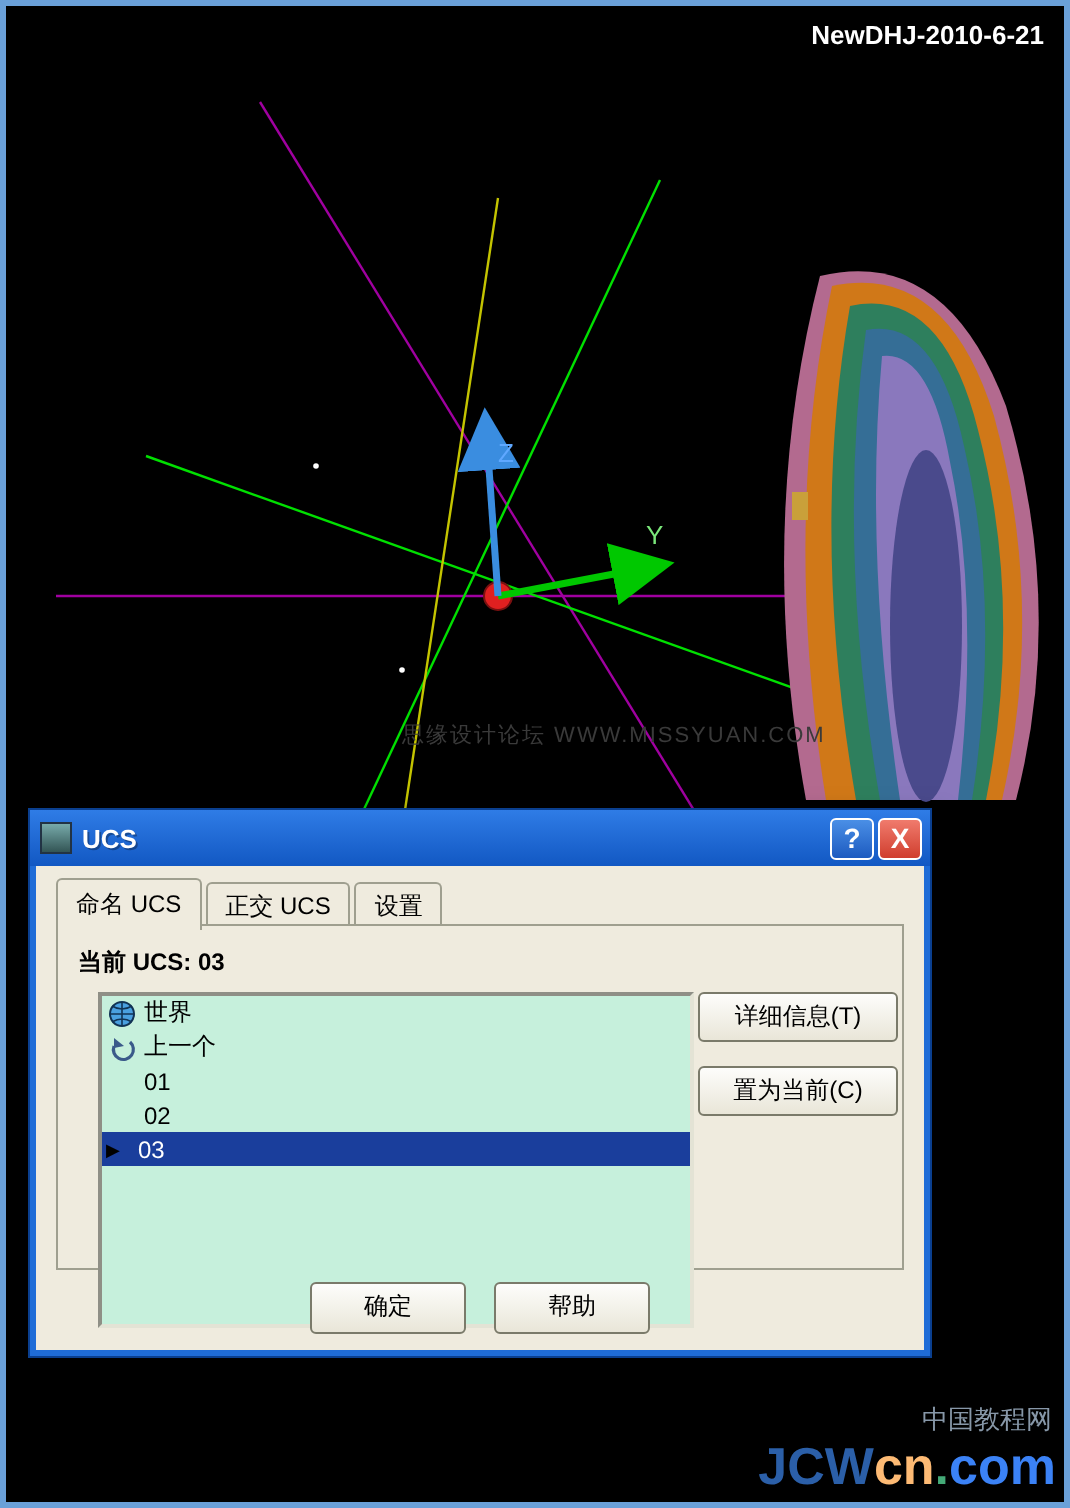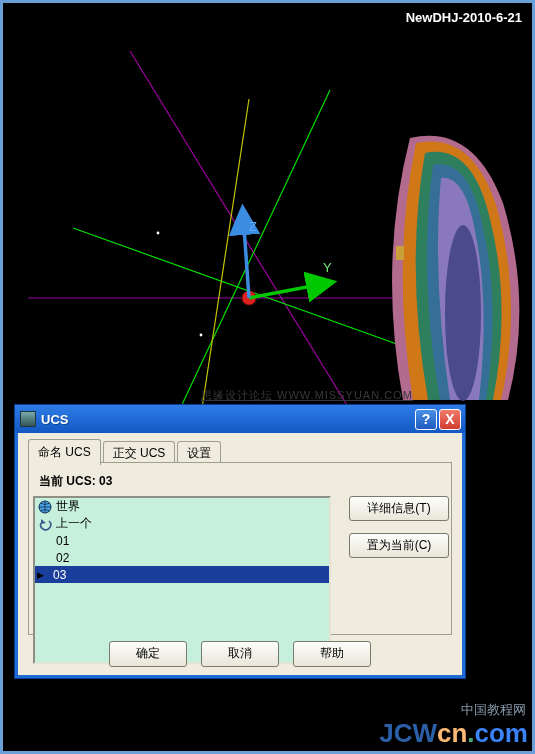--- a/index.html
+++ b/index.html
@@ -15,22 +15,22 @@
     position: absolute; top: 7px; right: 10px;
     color: #fff; font-size: 13px; font-weight: bold;
   }
   .canvas {
     position: absolute; inset: 0 0 0 0;
   }
   .canvas svg { position: absolute; top: 0; left: 0; }
   .axis-z { position: absolute; left: 246px; top: 216px; color: #5fa8ff; font-size: 13px; }
   .axis-y { position: absolute; left: 320px; top: 257px; color: #7be87b; font-size: 13px; }
   .faint-wm {
-    position: absolute; left: 198px; top: 385px;
-    color: #3a3a3a; font-size: 11px; letter-spacing: 1px; text-decoration: underline;
+    position: absolute; left: 198px; top: 357px;
+    color: #3a3a3a; font-size: 11px; letter-spacing: 1px;
   }
 
   
   .dialog {
     position: absolute;
     left: 11px; top: 401px;
     width: 452px; height: 275px;
     background: linear-gradient(#1f6cd7, #1f6cd7);
     border: 1px solid #0a3f8f;
     box-shadow: 4px 4px 10px rgba(0,0,0,0.5);
@@ -80,21 +80,21 @@
     margin-top: -2px;
   }
   .tab-panel {
     position: absolute; left: 10px; right: 10px; top: 29px; bottom: 40px;
     border: 1px solid #9f9f8f;
     background: #efebde;
     padding: 10px;
   }
   .current-label { font-size: 12px; margin-bottom: 6px; font-weight: bold; }
   .listbox {
-    position: absolute; left: 4px; top: 33px; width: 298px; height: 168px;
+    position: absolute; left: 20px; top: 33px; width: 298px; height: 168px;
     background: #c6f0dc;
     border: 2px inset #e3e3d5;
     overflow: hidden;
     font-size: 12px;
   }
   .listbox .row {
     display: flex; align-items: center;
     height: 17px; padding-left: 3px;
   }
   .listbox .row .row-icon {
@@ -240,21 +240,20 @@
             <span>03</span>
           </div>
         </div>
         <div class="right-buttons">
           <div class="xp-btn">详细信息(T)</div>
           <div class="xp-btn">置为当前(C)</div>
         </div>
       </div>
       <div class="bottom-buttons">
         <div class="xp-btn">确定</div>
-        <div class="xp-btn">取消</div>
         <div class="xp-btn">帮助</div>
       </div>
     </div>
   </div>
 
   <div class="wm-top">中国教程网</div>
   <div class="wm-bottom">
     <span class="jcw">JCW</span><span class="cn">cn</span><span class="dot">.</span><span class="com">com</span>
   </div>
 </div>

